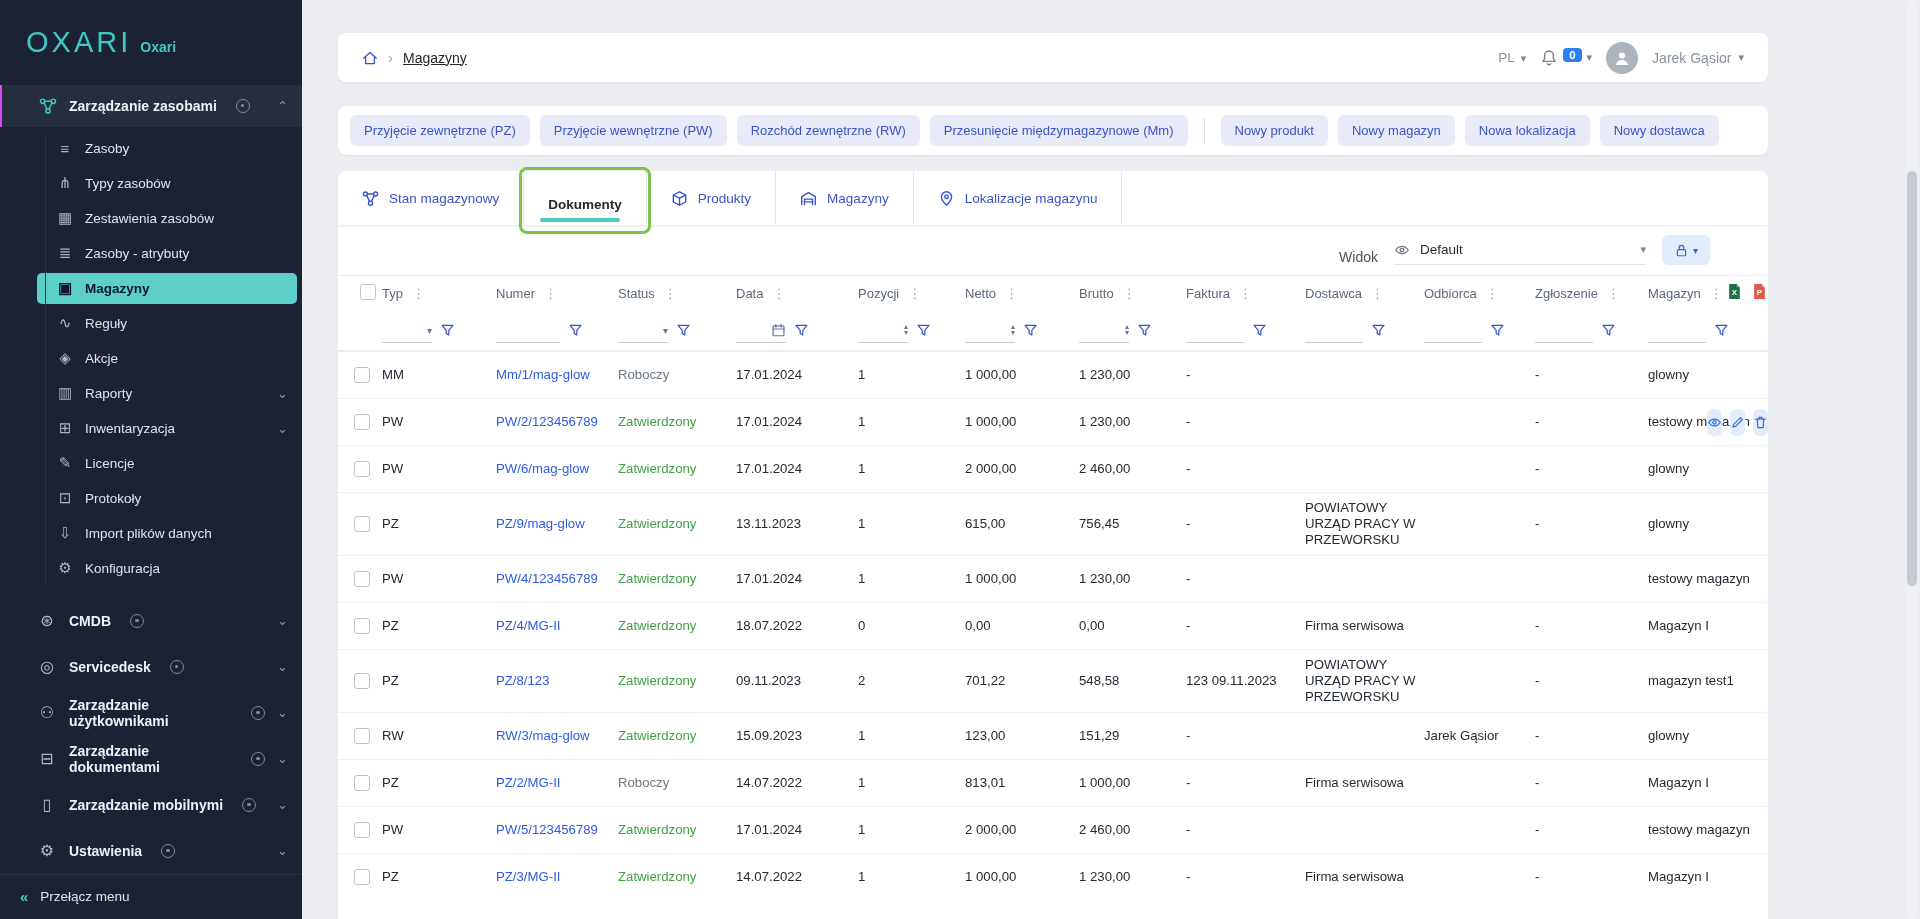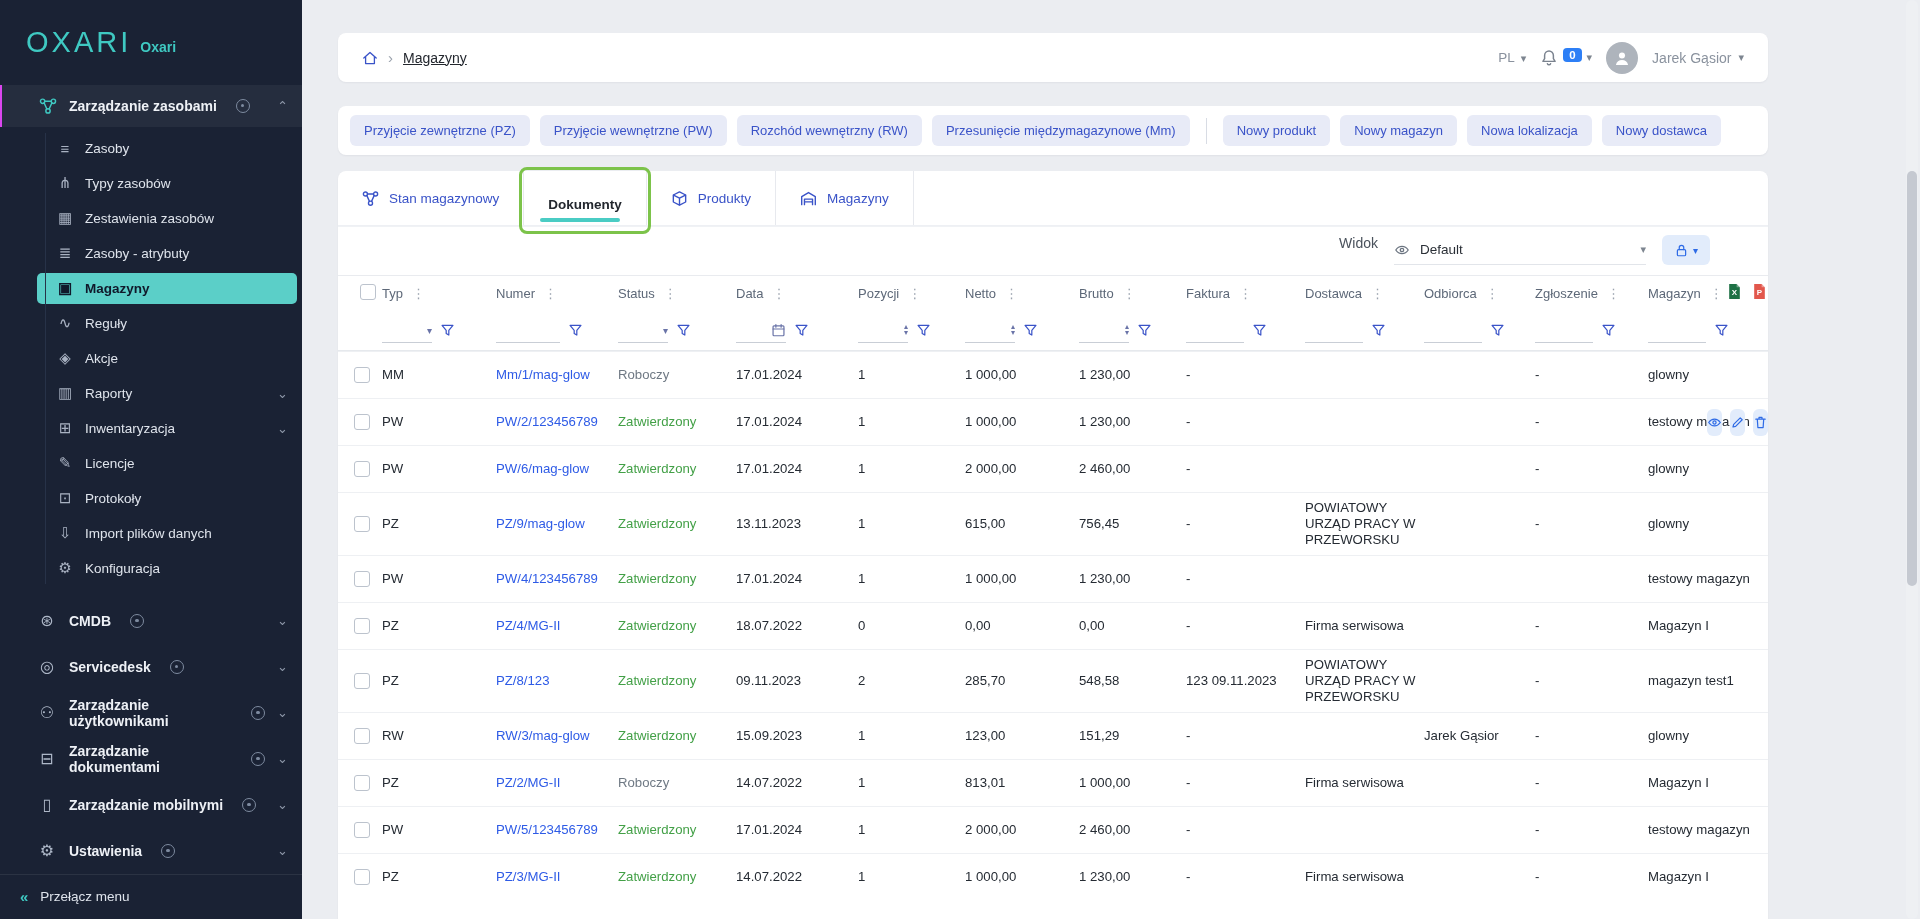--- a/index.html
+++ b/index.html
@@ -54,21 +54,21 @@
   .card { background:#fff; border-radius:8px; box-shadow:0 1px 2px rgba(16,24,40,.05); height:900px; }
   .tabs { display:flex; height:55px; border-bottom:1px solid #eef0f4; }
   .tab { position:relative; display:flex; align-items:center; gap:10px; padding:16px 24px; border-right:1px solid #e7e9ee; color:#3a53c8; font-size:13.5px; font-weight:500; cursor:pointer; }
   .tab .ic { width:17px; height:17px; }
   .tab.active { color:#23272e; font-weight:700;flex-direction:column; }
   .tab.active .ic { color:#3c4654; }
   .tab-underline { position:absolute; left:16px; right:26px; bottom:3px; height:4px; border-radius:2px; background:#4accc4; }
   .annotation { position:absolute; top:-4px; bottom:-9px; left:-5px; right:-5px; border:3px solid #7cc34a; border-radius:8px; pointer-events:none; }
 
   .approve-row { padding:10px 0 4px 2px; }
-  .view-row { display:flex; align-items:flex-start; justify-content:flex-end; gap:16px; padding:8px 58px 10px 0; border-top:1px solid #f0f2f5; }
+  .view-row { display:flex; align-items:flex-end; justify-content:flex-end; gap:16px; padding:8px 58px 10px 0; border-top:1px solid #f0f2f5; }
   .view-label { color:#4a525c; font-size:14px; }
   .view-select { width:252px; height:30px; display:flex; align-items:center; gap:10px; border-bottom:1px solid #e2e5ea; color:#2a2f36; font-size:13.5px; cursor:pointer; }
   .view-ic { color:#6b7480; }
   .view-select .caret { margin-left:auto; }
   .lock-btn { width:48px; height:30px; border:none; border-radius:6px; background:#e2ecfb; color:#2e6be6; display:flex; align-items:center; justify-content:center; gap:4px; cursor:pointer; }
   .lock-btn .caret { color:#2e6be6; font-size:10px; }
 
   .grid14 { display:grid; grid-template-columns:44px 114px 122px 118px 122px 107px 114px 107px 119px 119px 111px 113px 120px minmax(0,1fr); align-items:center; }
   .thead { height:36px; border-top:1px solid #e9ebef;text-align:center; }
   .th-host { display:contents; }
@@ -355,21 +355,21 @@
         <span class="uname">
           <span>Jarek Gąsior</span>
           <span class="caret">▾</span>
         </span>
       </div>
     </div>
 
     <div class="actionbar">
       <div class="btn-group" style="display: contents;">
         
-      <button class="pill">Przyjęcie zewnętrzne (PZ)</button><button class="pill">Przyjęcie wewnętrzne (PW)</button><button class="pill">Rozchód wewnętrzny (RW)</button><button class="pill">Przesunięcie międzymagazynowe (Mm)</button></div>
+      <button class="pill">Przyjęcie zewnętrzne (PZ)</button><button class="pill">Przyjęcie wewnętrzne (PW)</button><button class="pill">Rozchód zewnętrzne (RW)</button><button class="pill">Przesunięcie międzymagazynowe (Mm)</button></div>
       <span class="vdiv"></span>
       <div class="btn-group" style="display: contents;">
         
       <button class="pill">Nowy produkt</button><button class="pill">Nowy magazyn</button><button class="pill">Nowa lokalizacja</button><button class="pill">Nowy dostawca</button></div>
     </div>
 
     <div class="card">
 
       <div class="tabs">
         <div class="tab">
@@ -390,20 +390,26 @@
           <svg class="ic">
               <use href="#i-box"></use>
             </svg>
           <span>Produkty</span>
         </div>
         <div class="tab">
           <svg class="ic">
               <use href="#i-warehouse"></use>
             </svg>
           <span>Magazyny</span>
+        </div>
+        <div class="tab">
+          <svg class="ic">
+              <use href="#i-pin"></use>
+            </svg>
+          <span>Lokalizacje magazynu</span>
         </div>
       </div>
 
 
       <div class="view-row">
         <span class="view-label">Widok</span>
         <div class="view-select">
           <svg class="ic view-ic">
               <use href="#i-eye"></use>
             </svg>
@@ -775,21 +781,21 @@
             <div class="cell cb-cell">
               <span class="cb"></span>
             </div>
             <div class="cell">PZ</div>
             <div class="cell">
               <a class="link">PZ/8/123</a>
             </div>
             <div class="cell st ok">Zatwierdzony</div>
             <div class="cell">09.11.2023</div>
             <div class="cell">2</div>
-            <div class="cell">285,70</div>
+            <div class="cell">701,22</div>
             <div class="cell">548,58</div>
             <div class="cell">123 09.11.2023</div>
             <div class="cell">POWIATOWY URZĄD PRACY W PRZEWORSKU</div>
             <div class="cell"></div>
             <div class="cell">-</div>
             <div class="cell">magazyn test1</div>
 
           </div>
 
           <div class="tr grid14">

